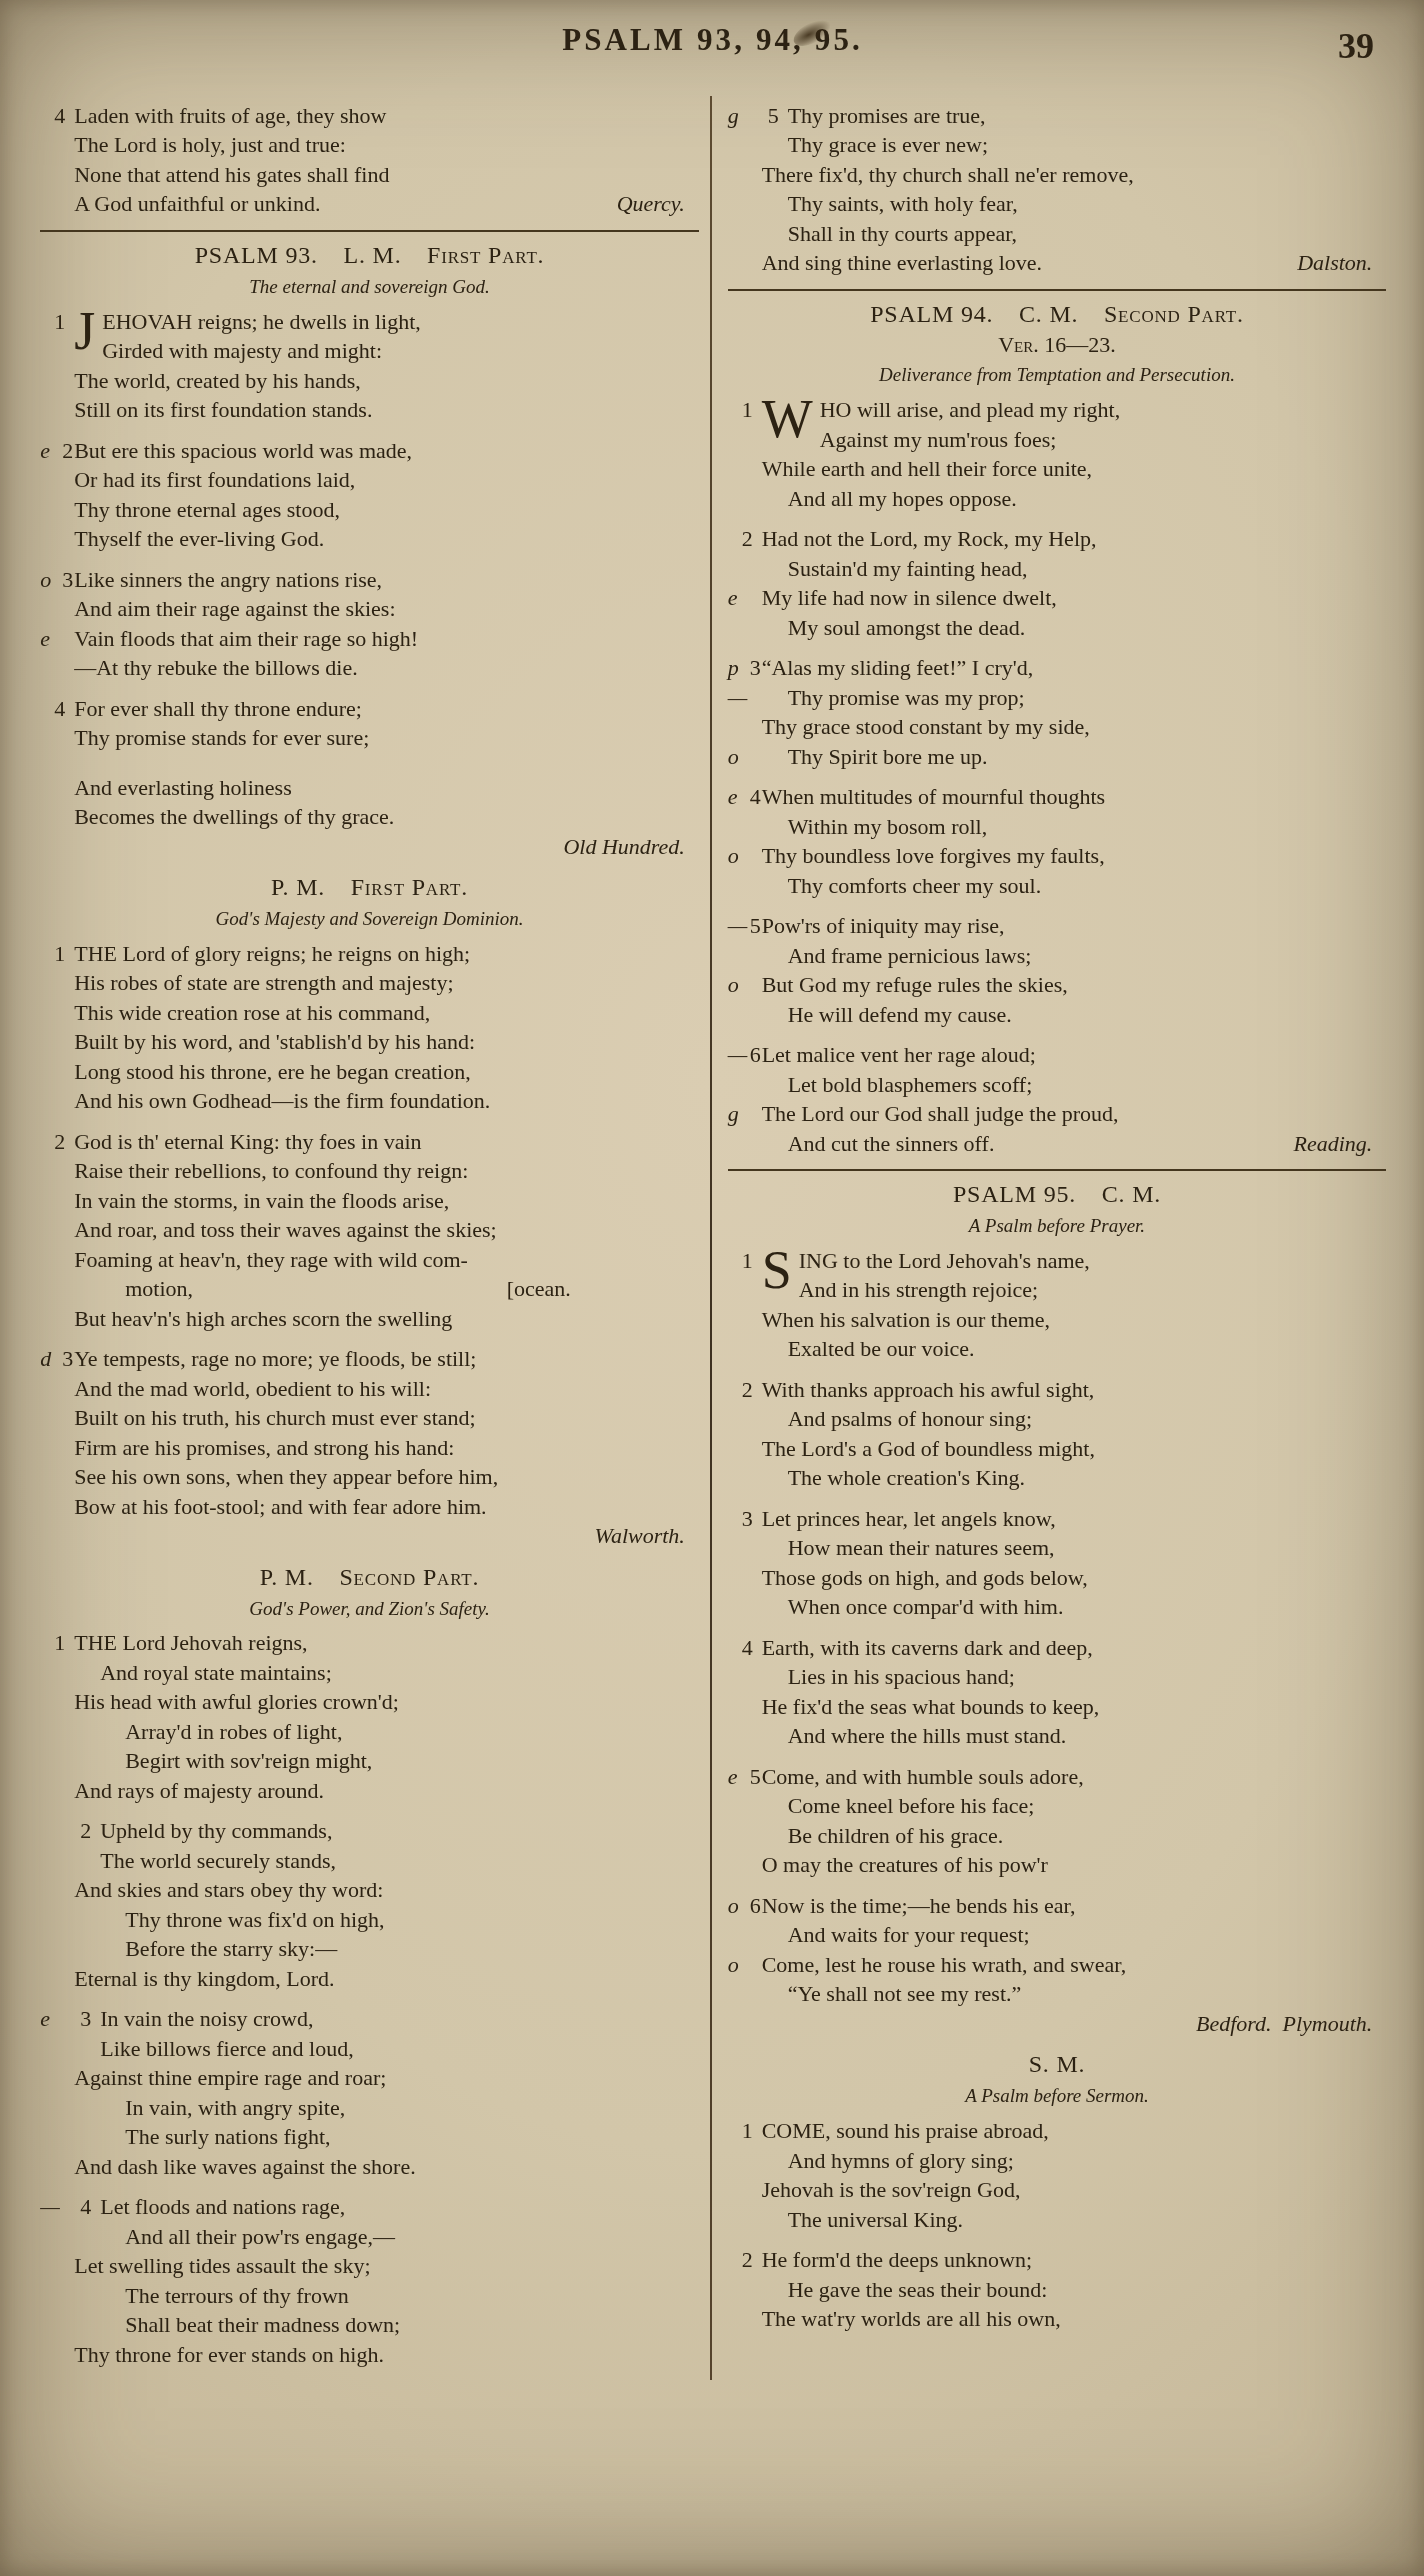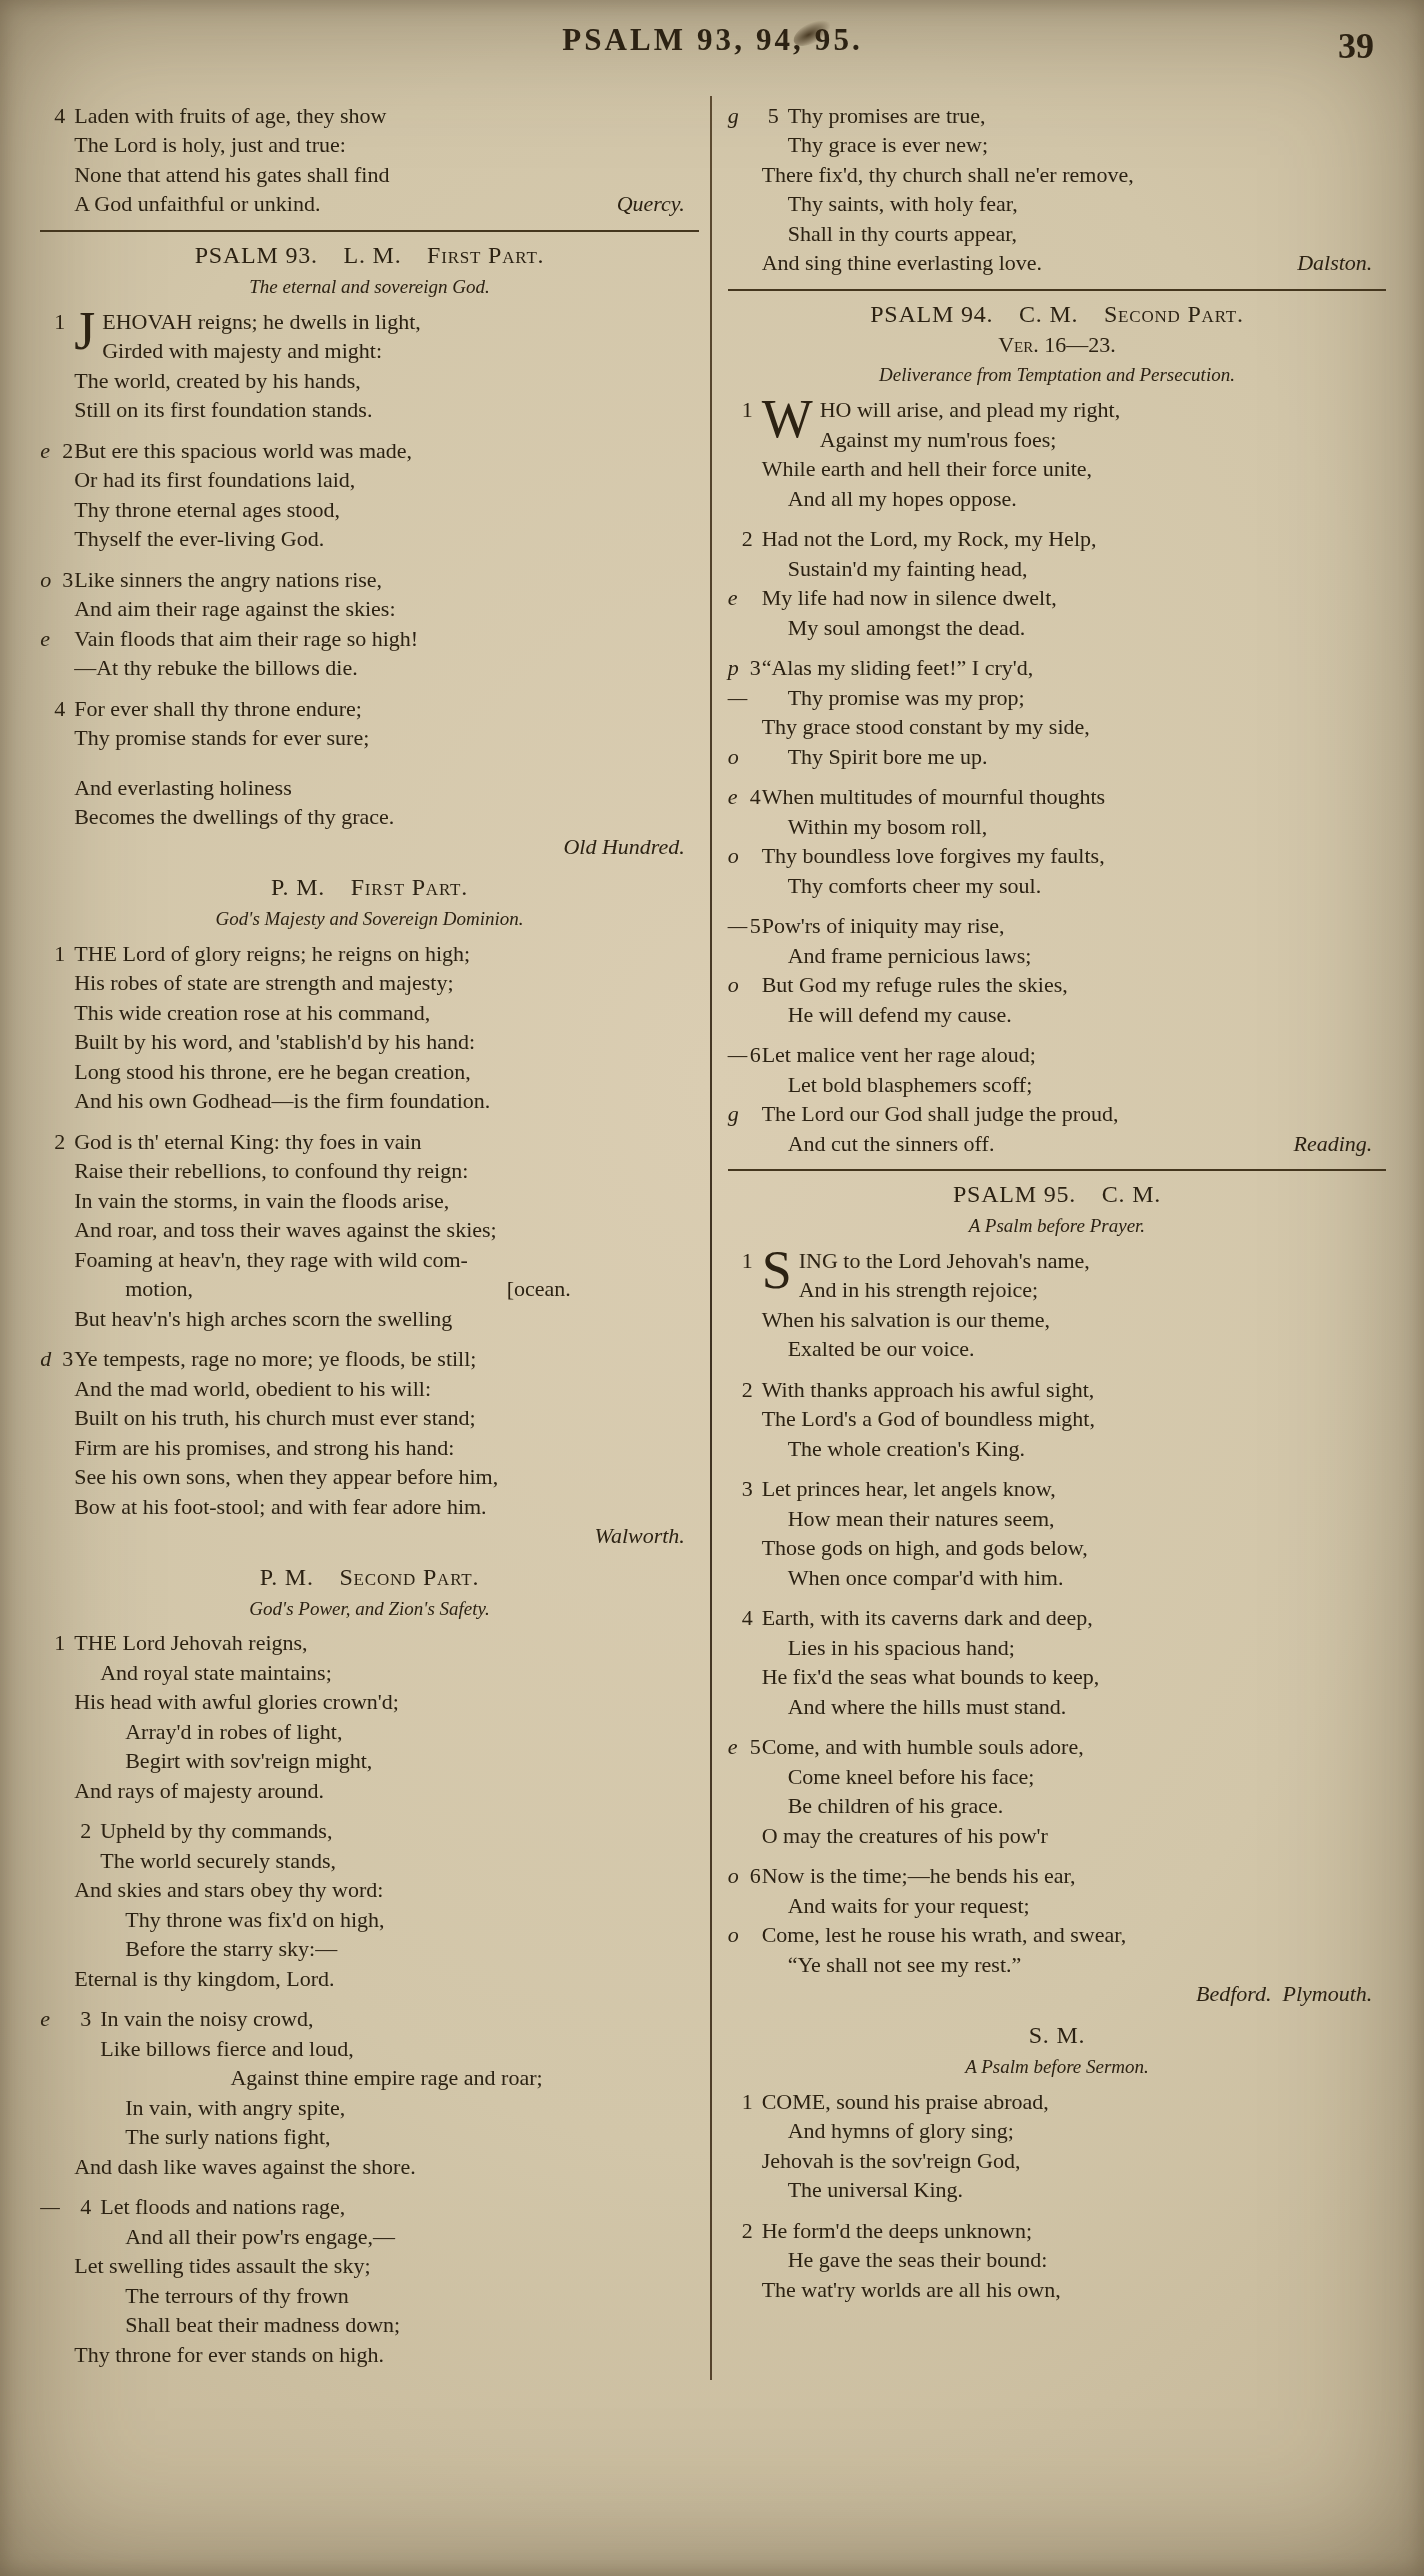--- a/index.html
+++ b/index.html
@@ -124,21 +124,21 @@
           <div class="line" style="padding-left: 60px;"><span class="num" style="left: 40px;">2</span><span class="text">Upheld by thy commands,</span></div>
           <div class="line" style="padding-left: 60px;"><span class="text">The world securely stands,</span></div>
           <div class="line" style="padding-left: 34px;"><span class="text">And skies and stars obey thy word:</span></div>
           <div class="line" style="padding-left: 85px;"><span class="text">Thy throne was fix'd on high,</span></div>
           <div class="line" style="padding-left: 85px;"><span class="text">Before the starry sky:—</span></div>
           <div class="line" style="padding-left: 34px;"><span class="text">Eternal is thy kingdom, Lord.</span></div>
         </div>
         <div class="stanza">
           <div class="line" style="padding-left: 60px;"><span class="marker">e</span><span class="num" style="left: 40px;">3</span><span class="text">In vain the noisy crowd,</span></div>
           <div class="line" style="padding-left: 60px;"><span class="text">Like billows fierce and loud,</span></div>
-          <div class="line" style="padding-left: 34px; text-align: center;"><span class="text">Against thine empire rage and roar;</span></div>
+          <div class="line" style="padding-left: 34px;"><span class="text">Against thine empire rage and roar;</span></div>
           <div class="line" style="padding-left: 85px;"><span class="text">In vain, with angry spite,</span></div>
           <div class="line" style="padding-left: 85px;"><span class="text">The surly nations fight,</span></div>
           <div class="line" style="padding-left: 34px;"><span class="text">And dash like waves against the shore.</span></div>
         </div>
         <div class="stanza">
           <div class="line" style="padding-left: 60px;"><span class="marker">—</span><span class="num" style="left: 40px;">4</span><span class="text">Let floods and nations rage,</span></div>
           <div class="line" style="padding-left: 85px;"><span class="text">And all their pow'rs engage,—</span></div>
           <div class="line" style="padding-left: 34px;"><span class="text">Let swelling tides assault the sky;</span></div>
           <div class="line" style="padding-left: 85px;"><span class="text">The terrours of thy frown</span></div>
           <div class="line" style="padding-left: 85px;"><span class="text">Shall beat their madness down;</span></div>
@@ -199,20 +199,21 @@
         <div class="heading">PSALM 95.  C. M.</div>
         <div class="subtitle">A Psalm before Prayer.</div>
         <div class="stanza">
           <div class="line" style="padding-left: 34px;"><span class="num" style="left: 14px;">1</span><span class="dropcap">S</span><span class="text">ING to the Lord Jehovah's name,</span></div>
           <div class="line" style="padding-left: 60px;"><span class="text">And in his strength rejoice;</span></div>
           <div class="line" style="padding-left: 34px;"><span class="text">When his salvation is our theme,</span></div>
           <div class="line" style="padding-left: 60px;"><span class="text">Exalted be our voice.</span></div>
         </div>
         <div class="stanza">
           <div class="line" style="padding-left: 34px;"><span class="num" style="left: 14px;">2</span><span class="text">With thanks approach his awful sight,</span></div>
+          <div class="line" style="padding-left: 60px;"><span class="text">And psalms of honour sing;</span></div>
           <div class="line" style="padding-left: 34px;"><span class="text">The Lord's a God of boundless might,</span></div>
           <div class="line" style="padding-left: 60px;"><span class="text">The whole creation's King.</span></div>
         </div>
         <div class="stanza">
           <div class="line" style="padding-left: 34px;"><span class="num" style="left: 14px;">3</span><span class="text">Let princes hear, let angels know,</span></div>
           <div class="line" style="padding-left: 60px;"><span class="text">How mean their natures seem,</span></div>
           <div class="line" style="padding-left: 34px;"><span class="text">Those gods on high, and gods below,</span></div>
           <div class="line" style="padding-left: 60px;"><span class="text">When once compar'd with him.</span></div>
         </div>
         <div class="stanza">

